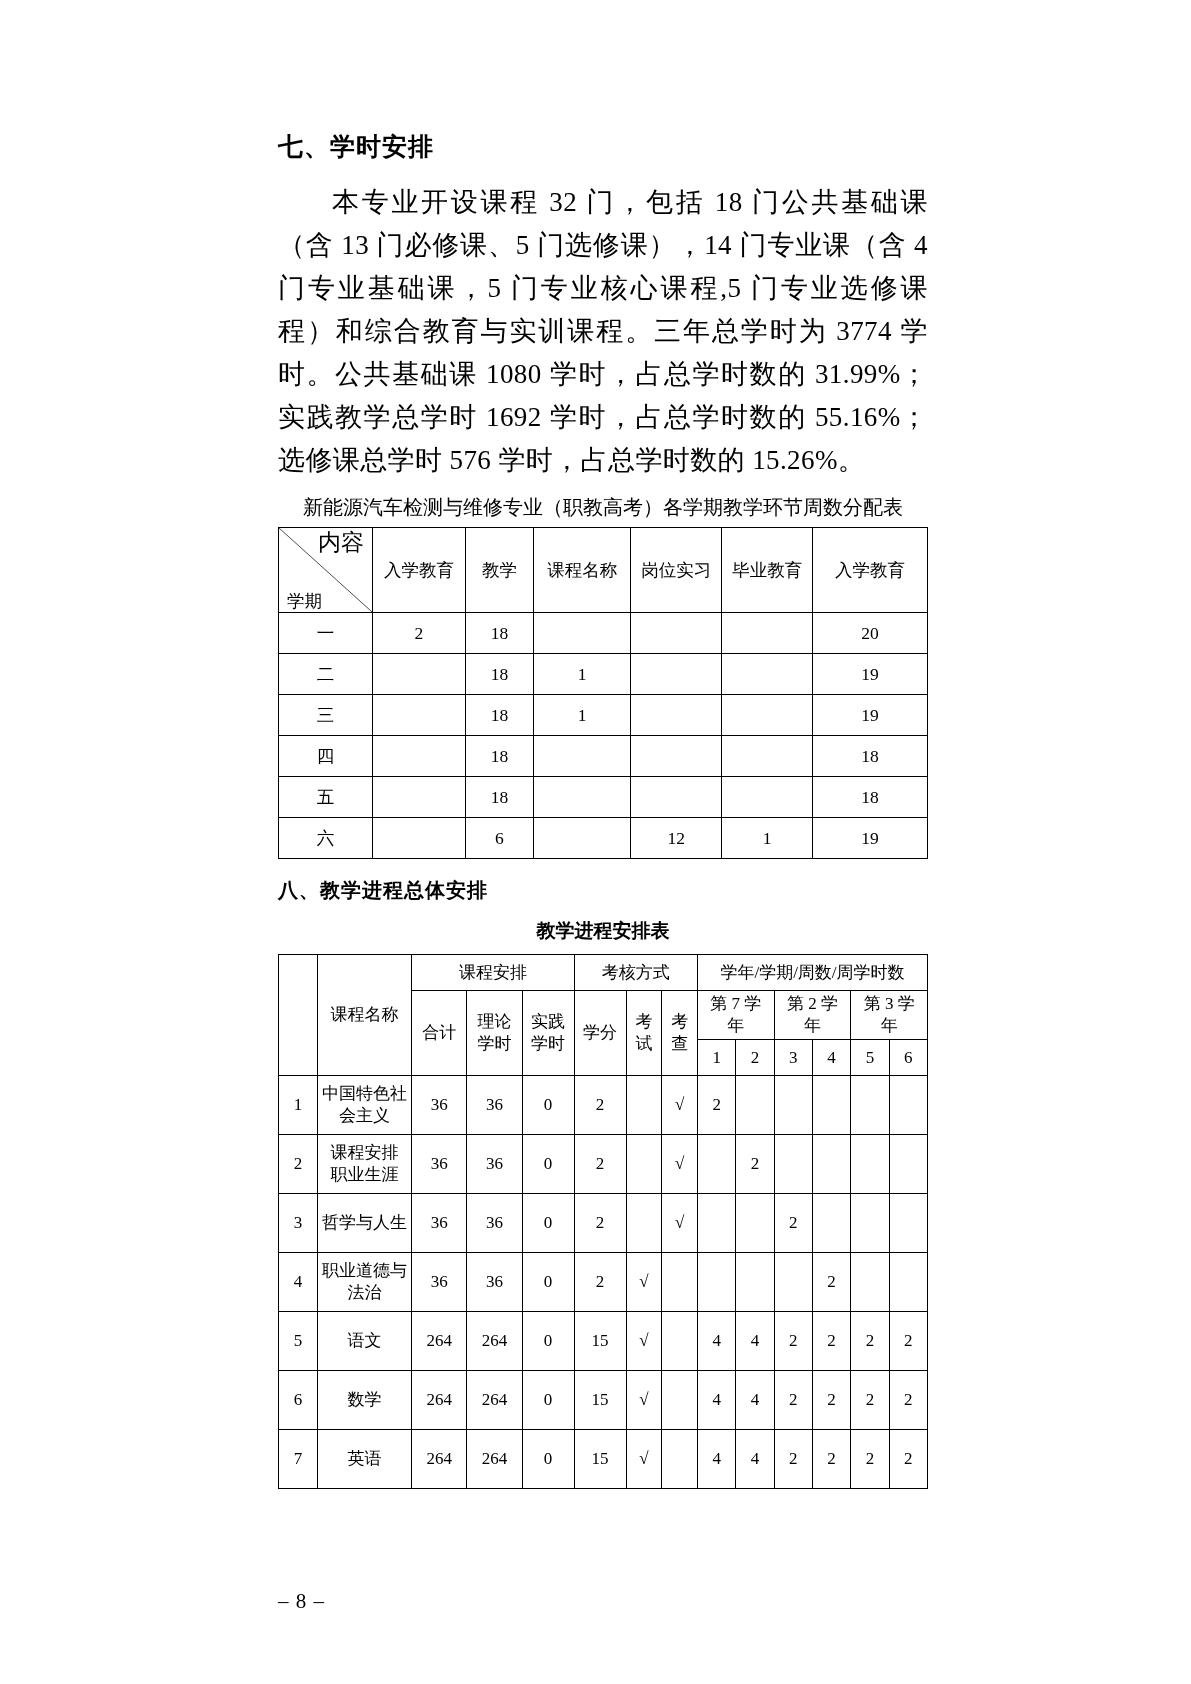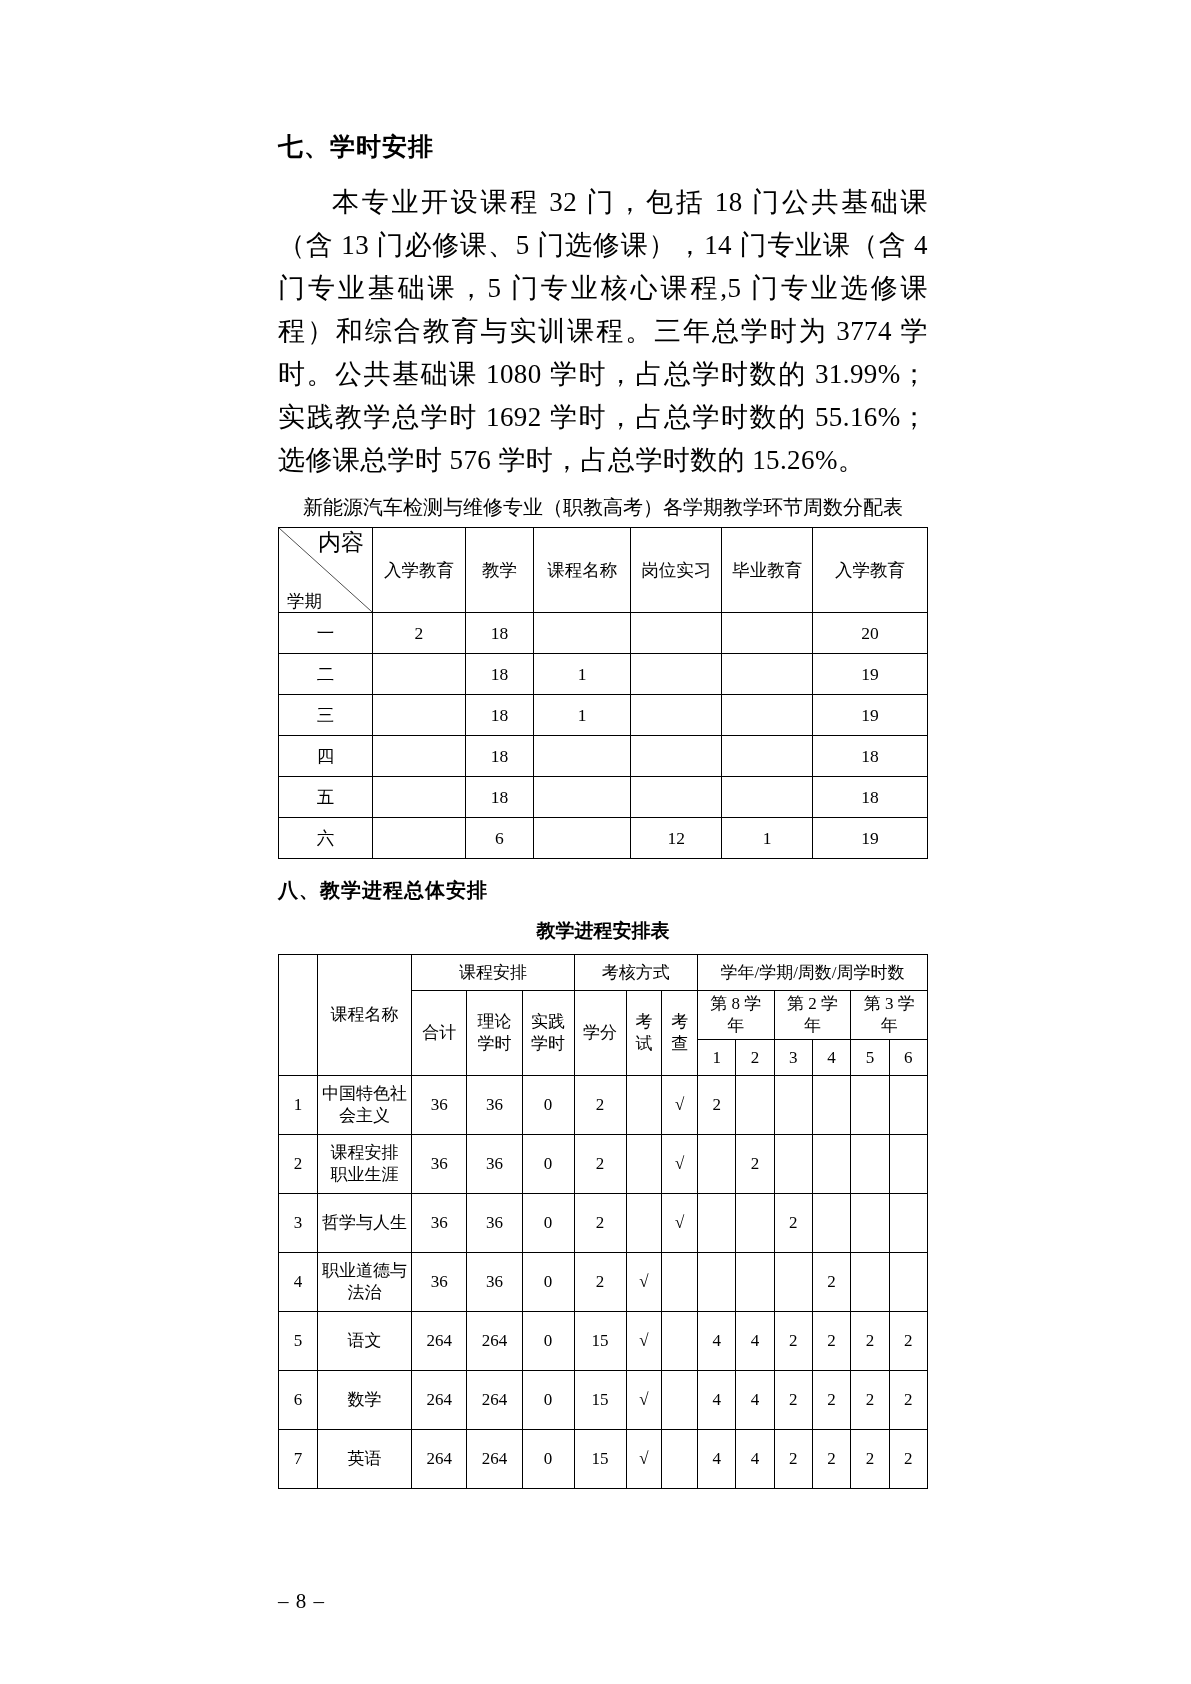--- a/index.html
+++ b/index.html
@@ -243,21 +243,21 @@
       <td rowspan="2">学分</td>
       <td rowspan="2" class="two-line">
         <span>考</span><br>
         <span>试</span>
       </td>
       <td rowspan="2" class="two-line">
         <span>考</span><br>
         <span>查</span>
       </td>
       <td colspan="2" class="two-line">
-        <span>第 8 学</span><br>
+        <span>第 7 学</span><br>
         <span>年</span>
       </td>
       <td colspan="2" class="two-line">
         <span>第 2 学</span><br>
         <span>年</span>
       </td>
       <td colspan="2" class="two-line">
         <span>第 3 学</span><br>
         <span>年</span>
       </td>

